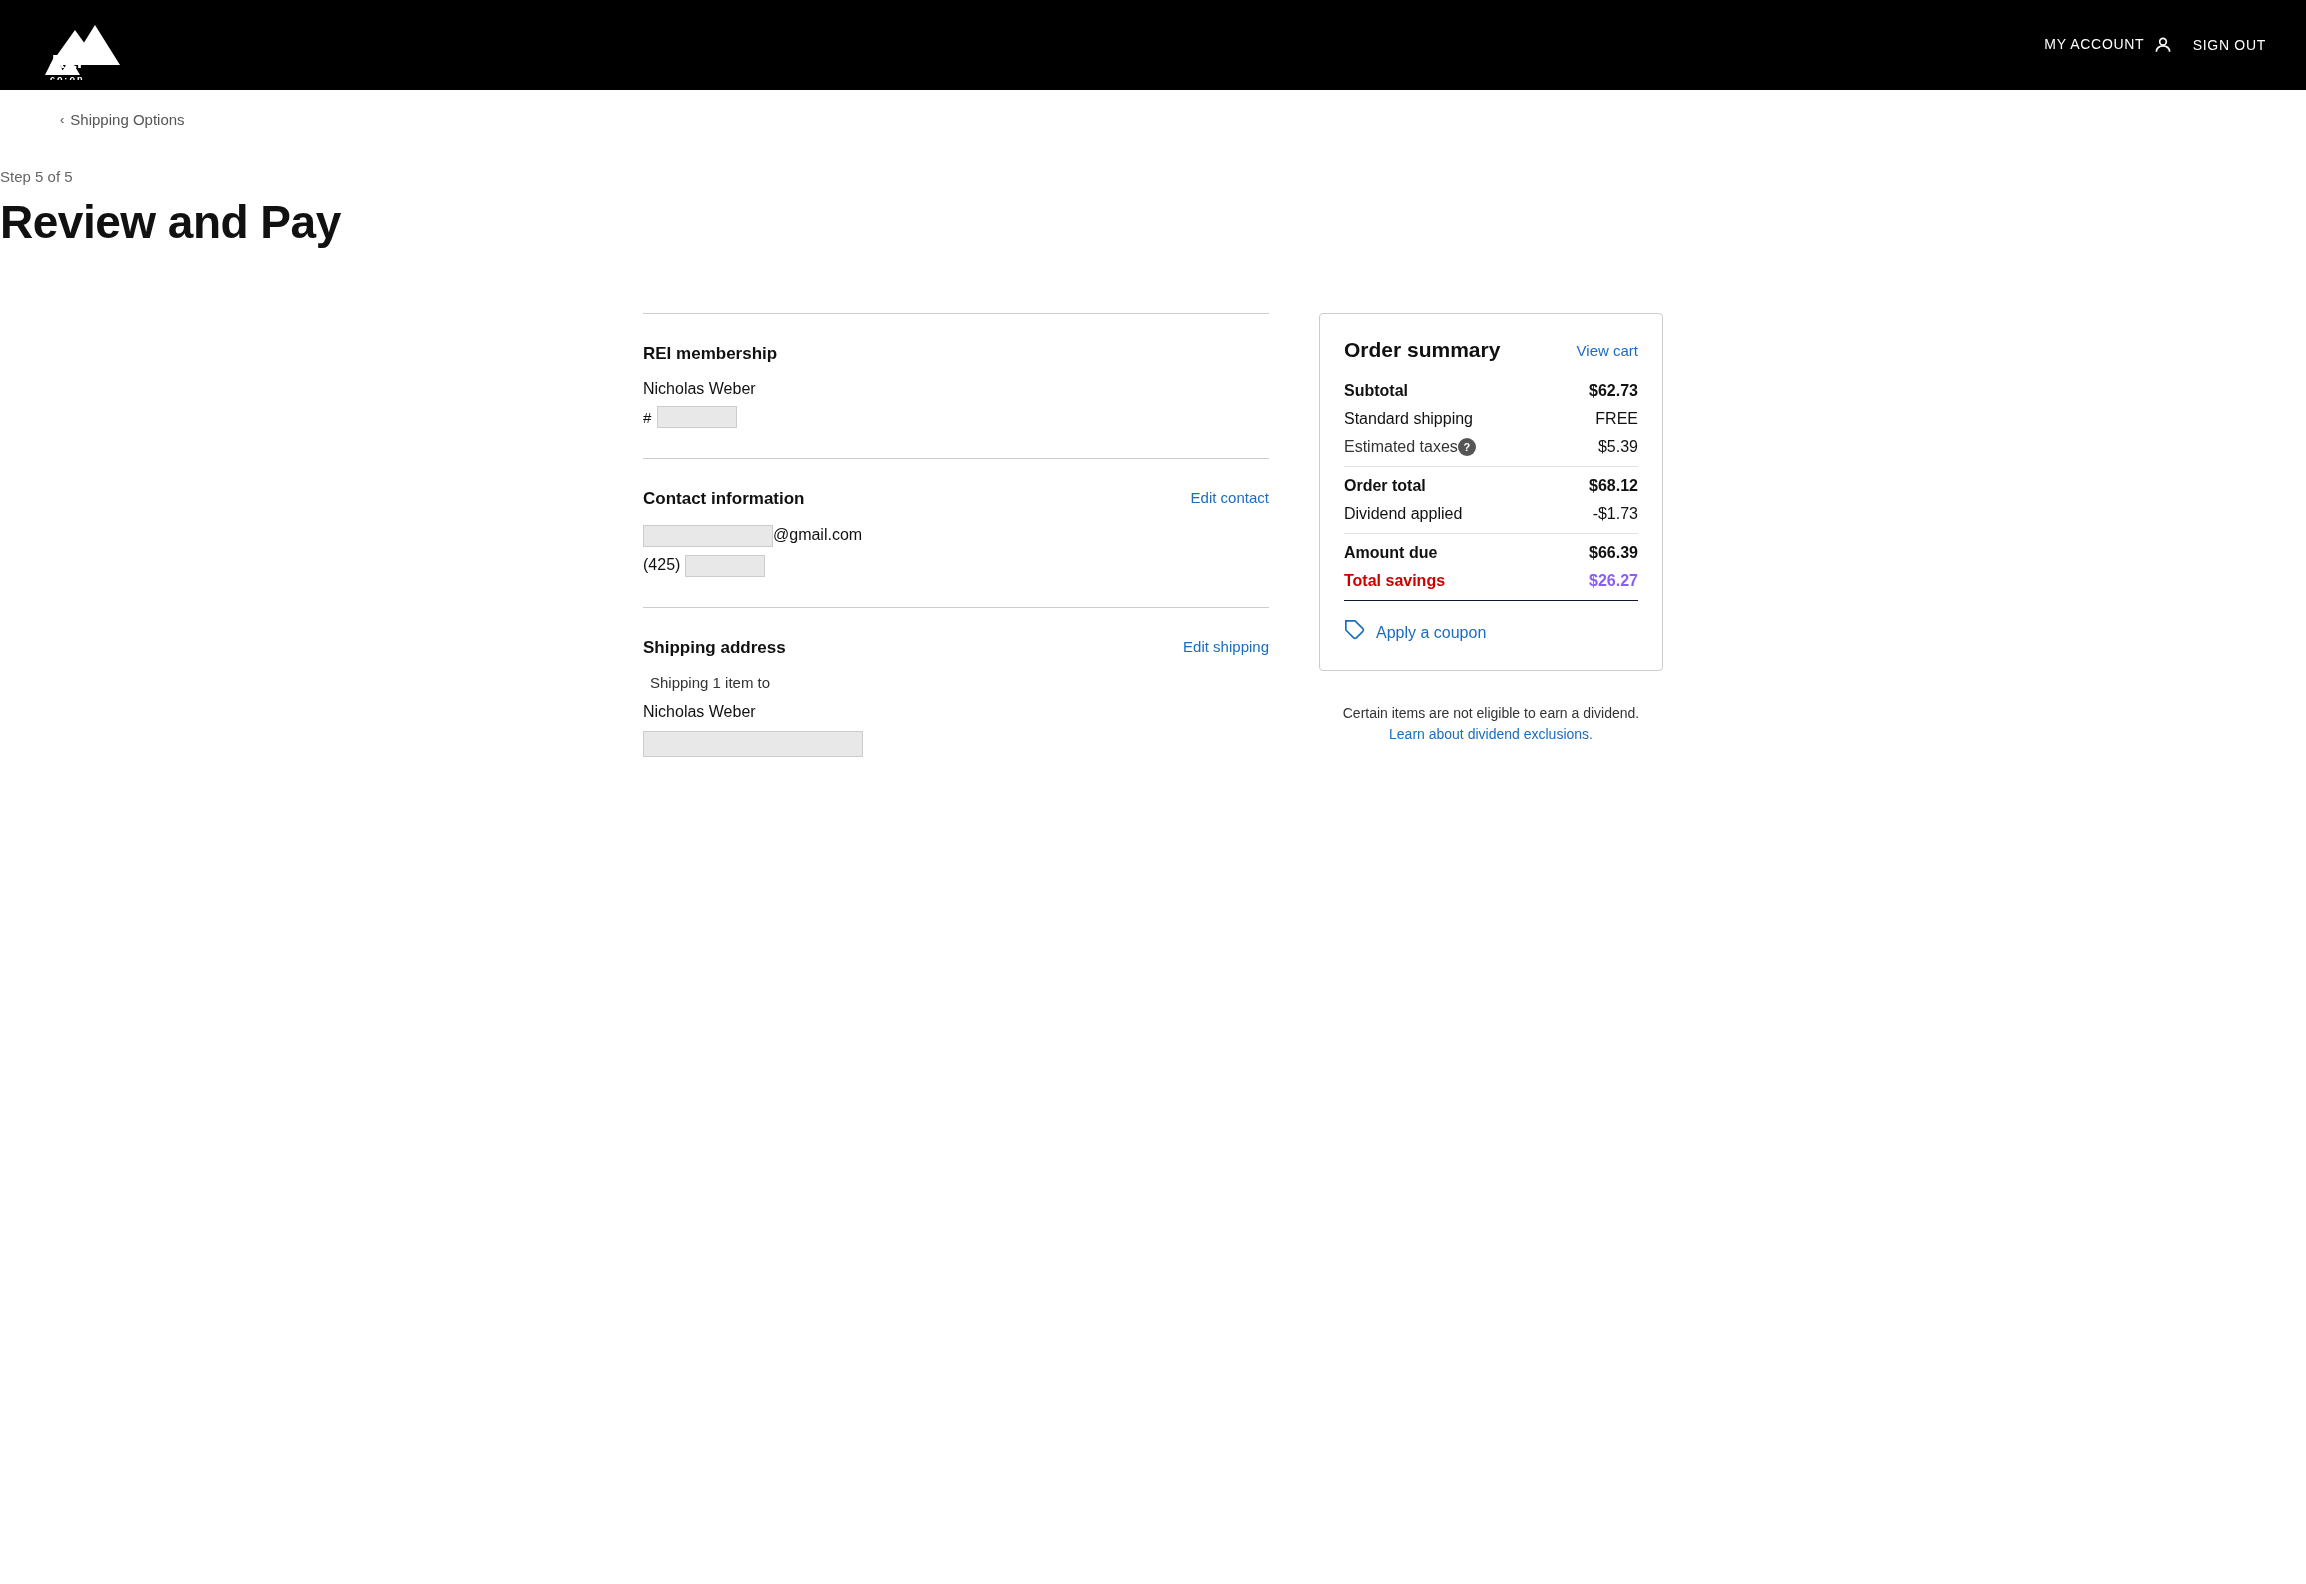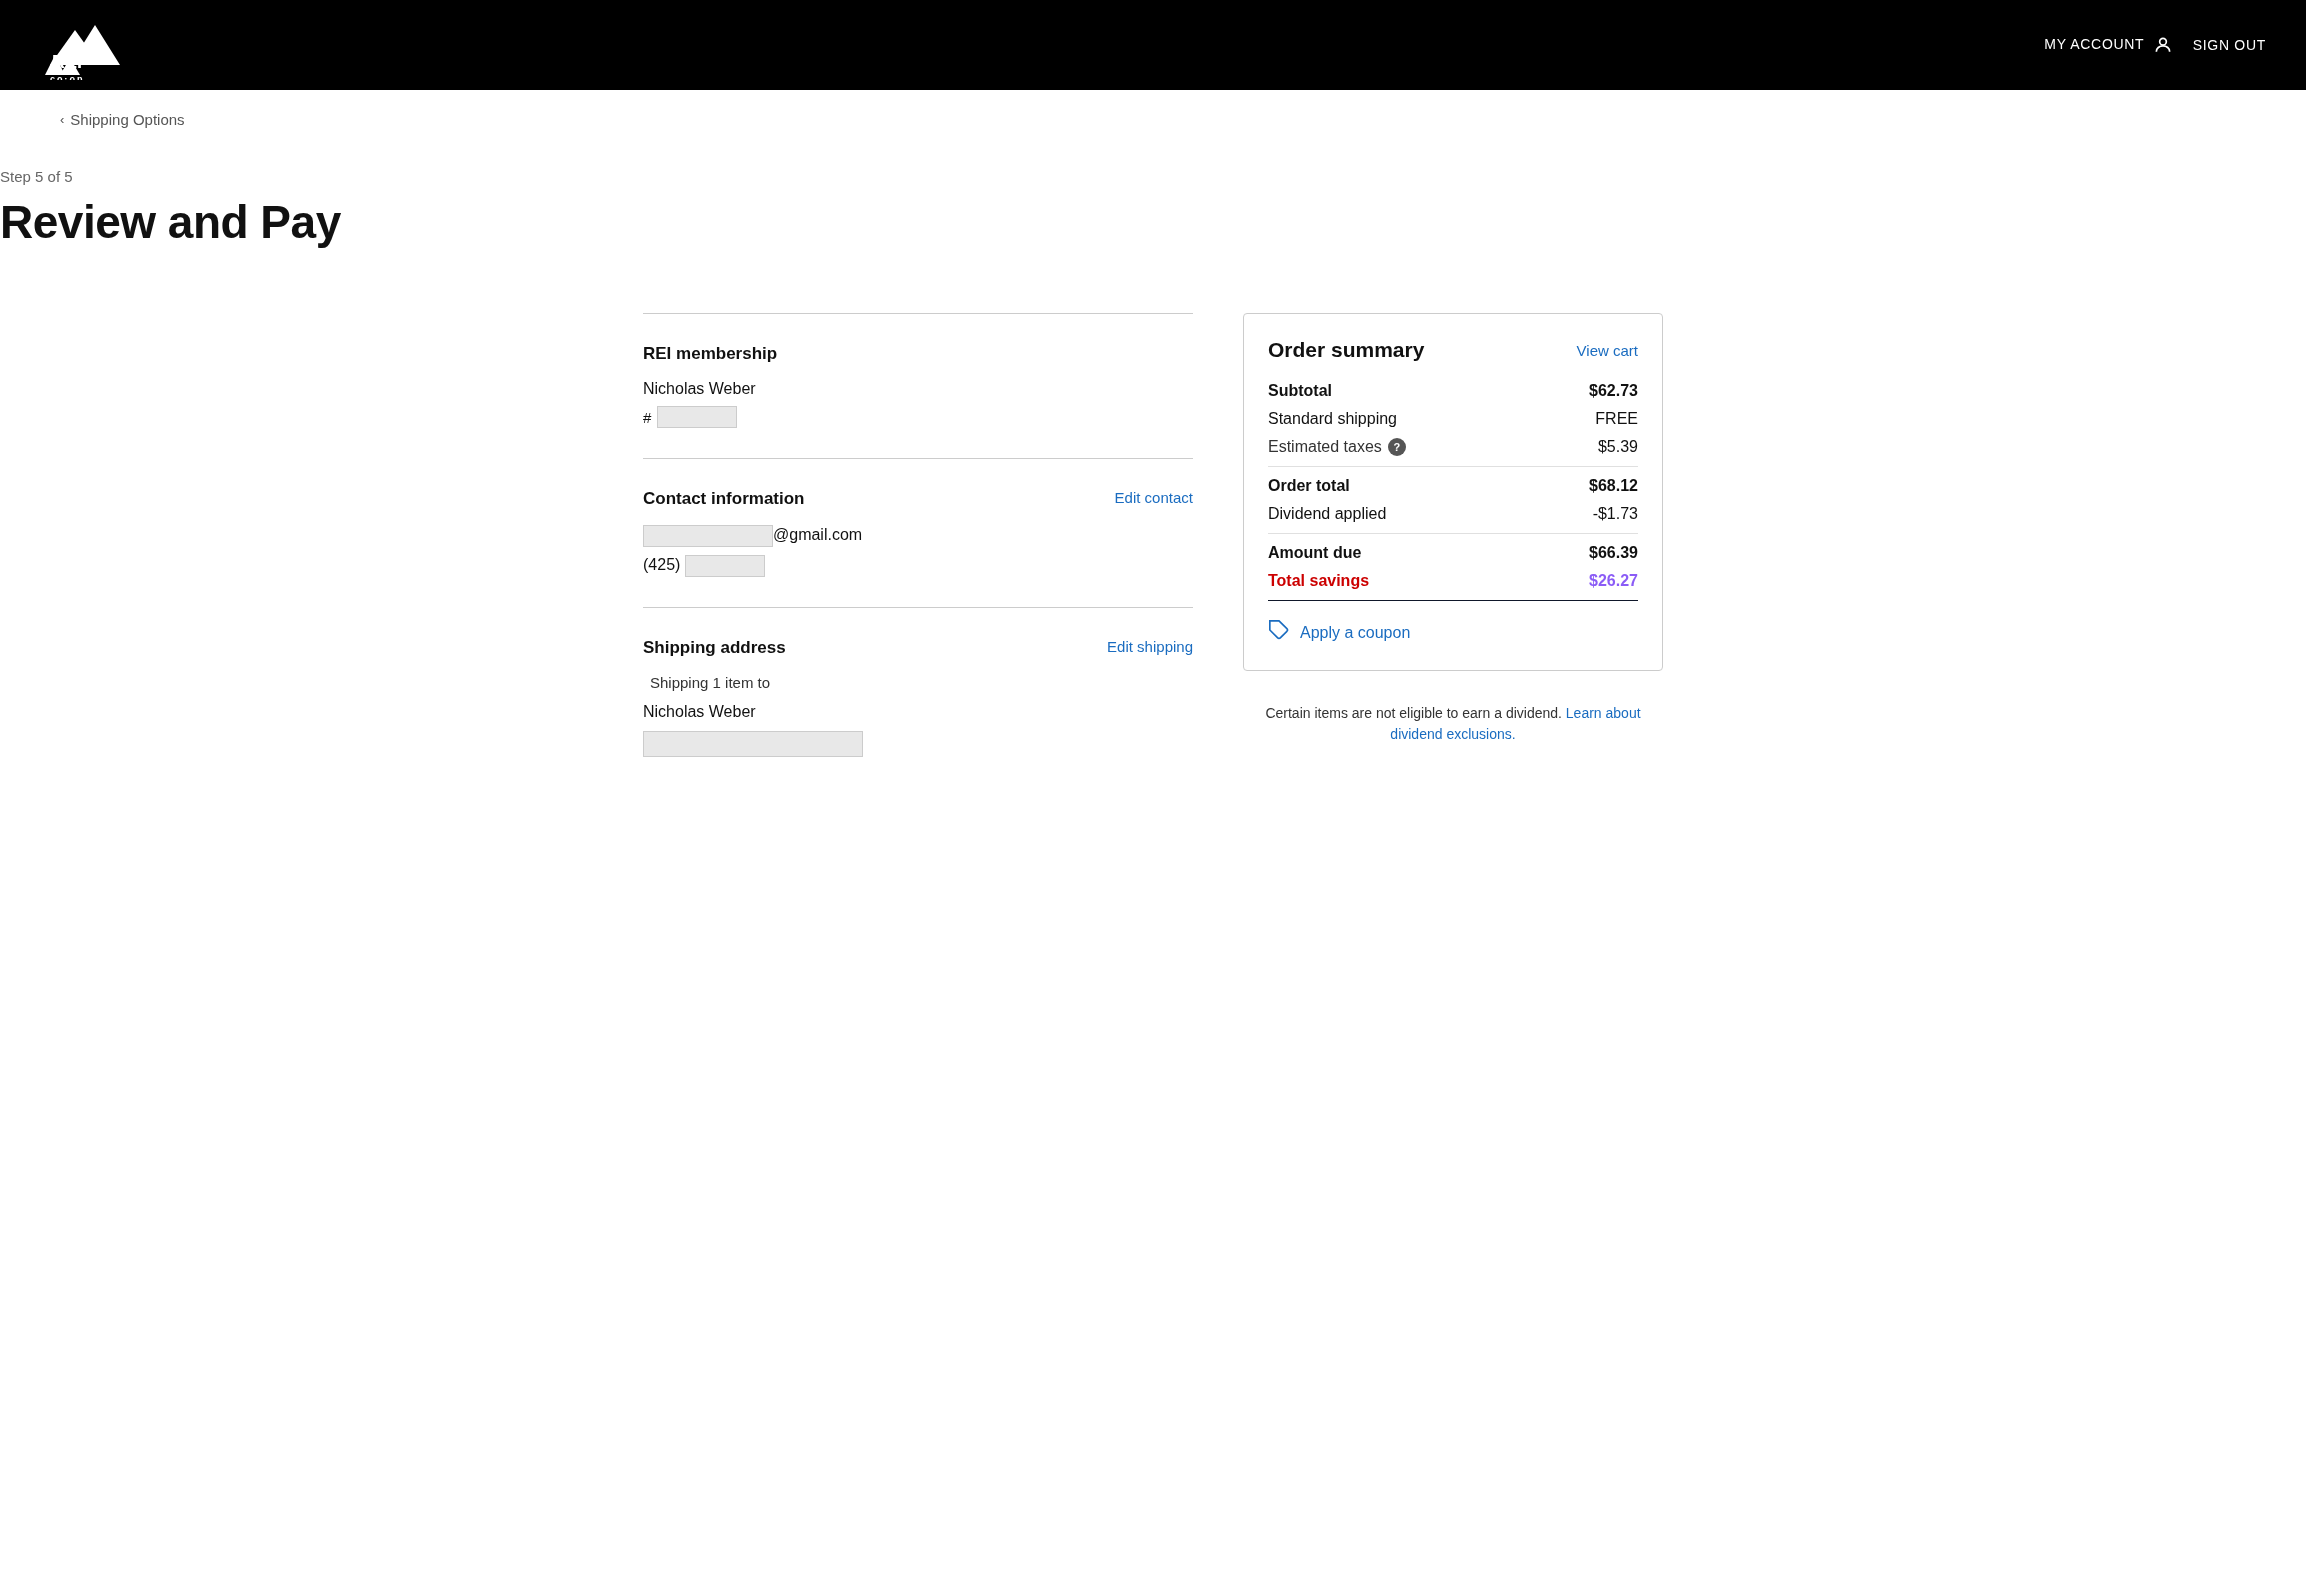--- a/index.html
+++ b/index.html
@@ -173,21 +173,21 @@
       margin-left: 7px;
     }
     .shipping-name {
       font-size: 16px;
       color: #111;
       margin-bottom: 6px;
     }
 
     
     .right-column {
-      width: 420px;
+      width: 344px;
       flex-shrink: 0;
     }
 
     .order-summary-card {
       border: 1px solid #ccc;
       border-radius: 4px;
       padding: 24px;
       margin-bottom: 16px;
     }
     .order-summary-header {
@@ -225,21 +225,20 @@
       color: #111;
     }
     .free-badge {
       font-size: 16px;
       color: #111;
       font-weight: 400;
     }
     .tax-label {
       display: flex;
       align-items: center;
-      gap: 6px;
     }
     .question-icon {
       display: inline-flex;
       align-items: center;
       justify-content: center;
       width: 18px;
       height: 18px;
       background: #555;
       color: #fff;
       border-radius: 50%;

